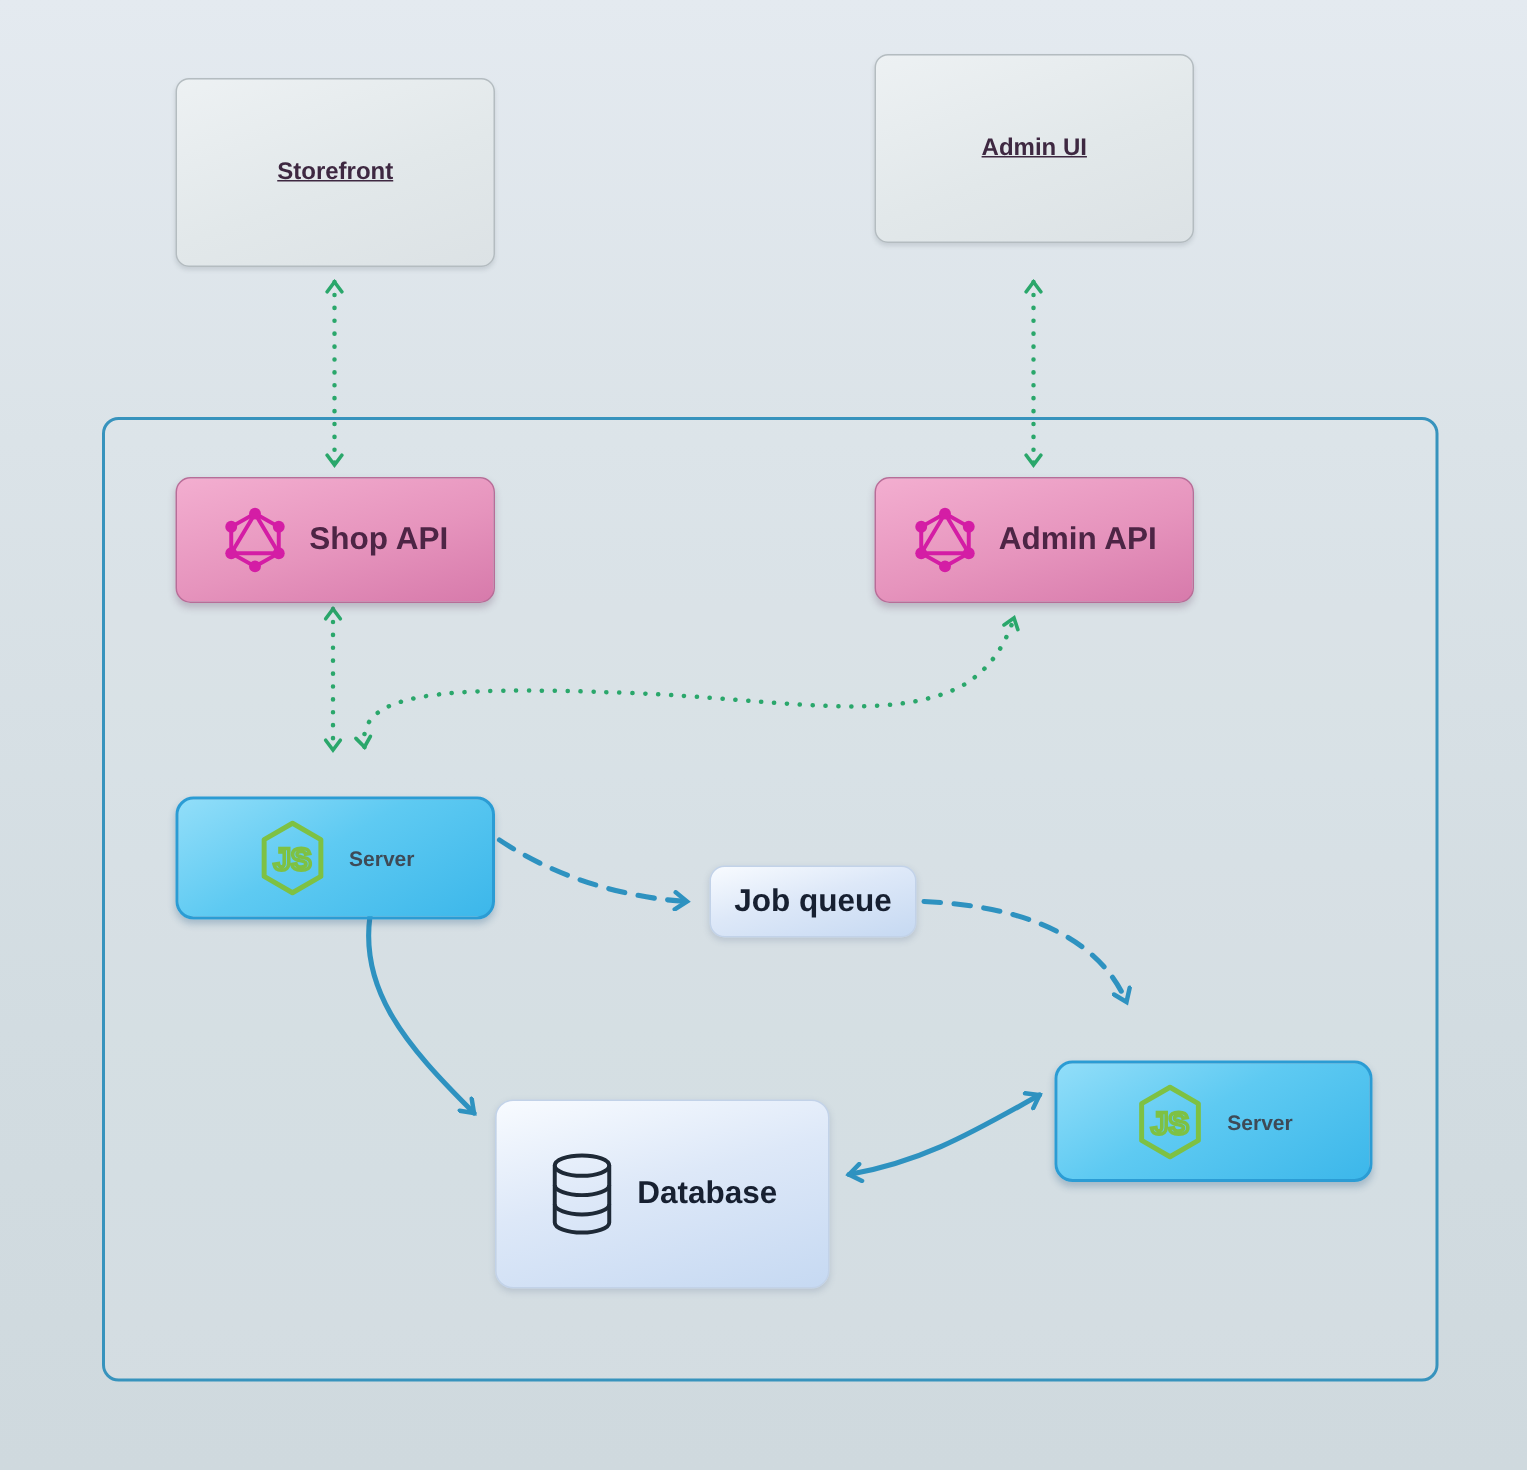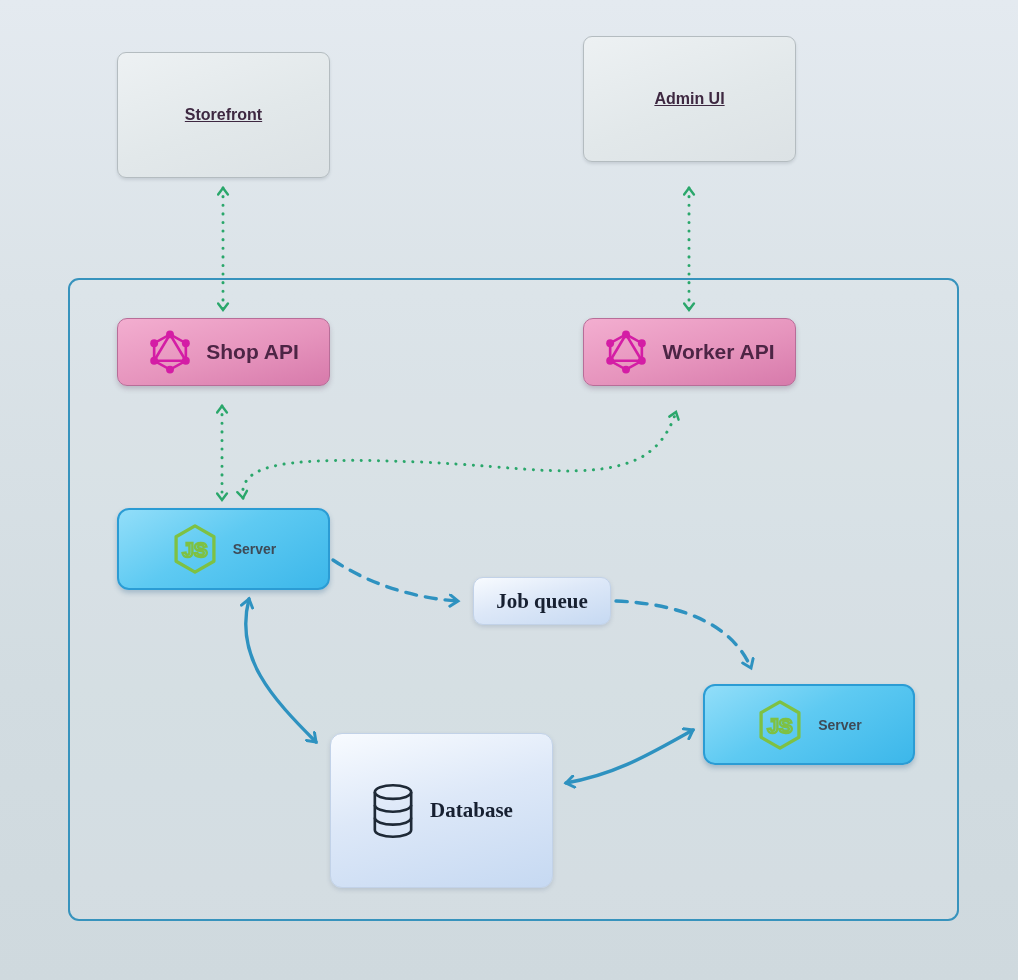--- a/index.html
+++ b/index.html
@@ -19,57 +19,57 @@
   
   .node.external{
     width:213px;height:126px;border-radius:9px;
     background:linear-gradient(160deg,#edf1f3 0%,#e2e8ea 55%,#dce2e5 100%);
     border:1px solid #b4bcc0;
     box-shadow:0 2px 3px rgba(90,100,110,.18);
   }
   .node.external .label{font-size:16px;color:#3e2841;text-decoration:underline;}
   
   .node.graphql{
-    width:213px;height:68px;border-radius:10px;
+    width:213px;height:84px;border-radius:10px;
     background:linear-gradient(165deg,#f3aed0 0%,#e694bd 55%,#d77aab 100%);
     border:1.5px solid #b86d98;
     box-shadow:0 3px 5px rgba(90,60,90,.25);
     text-align:right;
   }
   .node.graphql .label{font-size:21px;color:#4d2545;}
   
   .node.nodebox{
     border-radius:12px;
     background:linear-gradient(150deg,#92def9 0%,#5ecaf2 45%,#3cb7ea 100%);
     border:2px solid #2b9cd4;
     box-shadow:0 3px 5px rgba(50,100,140,.3);
+    margin-top:23px;
   }
   .node.nodebox .label{font-size:14px;color:#3e4a56;}
   
   .node.lightbox{
     background:linear-gradient(165deg,#f8fbff 0%,#dde8f8 45%,#c6d9f2 100%);
     border:1px solid #c2d2e8;
     box-shadow:0 2px 4px rgba(90,110,140,.22);
-    font-family:Liberation Serif, serif;
   }
   .node.lightbox .label{color:#172031;}
   #storefront{left:117px;top:52px;}
   #admin-ui{left:583px;top:36px;}
   #container-box{
     position:absolute;left:68px;top:278px;width:887px;height:639px;
     border:2px solid #3793bd;border-radius:11px;
     background:rgba(224,232,236,.25);
   }
   #shop-api{left:117px;top:318px;}
   #admin-api{left:583px;top:318px;}
   #server{left:117px;top:508px;width:213px;height:82px;}
   #job-queue{left:473px;top:577px;width:138px;height:48px;border-radius:10px;}
   #job-queue .label{font-size:21px;}
   #worker{left:703px;top:684px;width:212px;height:81px;}
-  #database{left:330px;top:733px;width:223px;height:155px;border-radius:12px;text-align:right;}
+  #database{left:330px;top:733px;width:223px;height:126px;border-radius:12px;text-align:right;}
   #database .label{font-size:21px;}
   .icon{display:flex;align-items:center;justify-content:center;flex:0 0 auto;}
 </style>
 </head>
 <body>
 
 <div class="canvas">
 
   <div id="container-box"></div>
 
@@ -133,21 +133,21 @@
         <g fill="#d41da5">
           <circle cx="50" cy="10" r="9"></circle>
             <circle cx="86" cy="30" r="9"></circle>
           <circle cx="86" cy="70" r="9"></circle>
             <circle cx="50" cy="90" r="9"></circle>
           <circle cx="14" cy="70" r="9"></circle>
             <circle cx="14" cy="30" r="9"></circle>
         </g>
       </svg>
     </span>
-    <span class="label">Worker API</span>
+    <span class="label">Admin API</span>
   </div>
 
   <div class="node nodebox" id="server">
     <span class="icon">
       <svg width="48" height="52" viewBox="0 0 100 110">
         <path d="M50 6 L90 29 L90 81 L50 104 L10 81 L10 29 Z" fill="none" stroke="#7ec143" stroke-width="7" stroke-linejoin="round"></path>
         <text x="50" y="72" text-anchor="middle" font-family="Liberation Sans,sans-serif" font-size="44" font-weight="bold" fill="none" stroke="#7ec143" stroke-width="5">JS</text>
       </svg>
     </span>
     <span class="label">Server</span>

